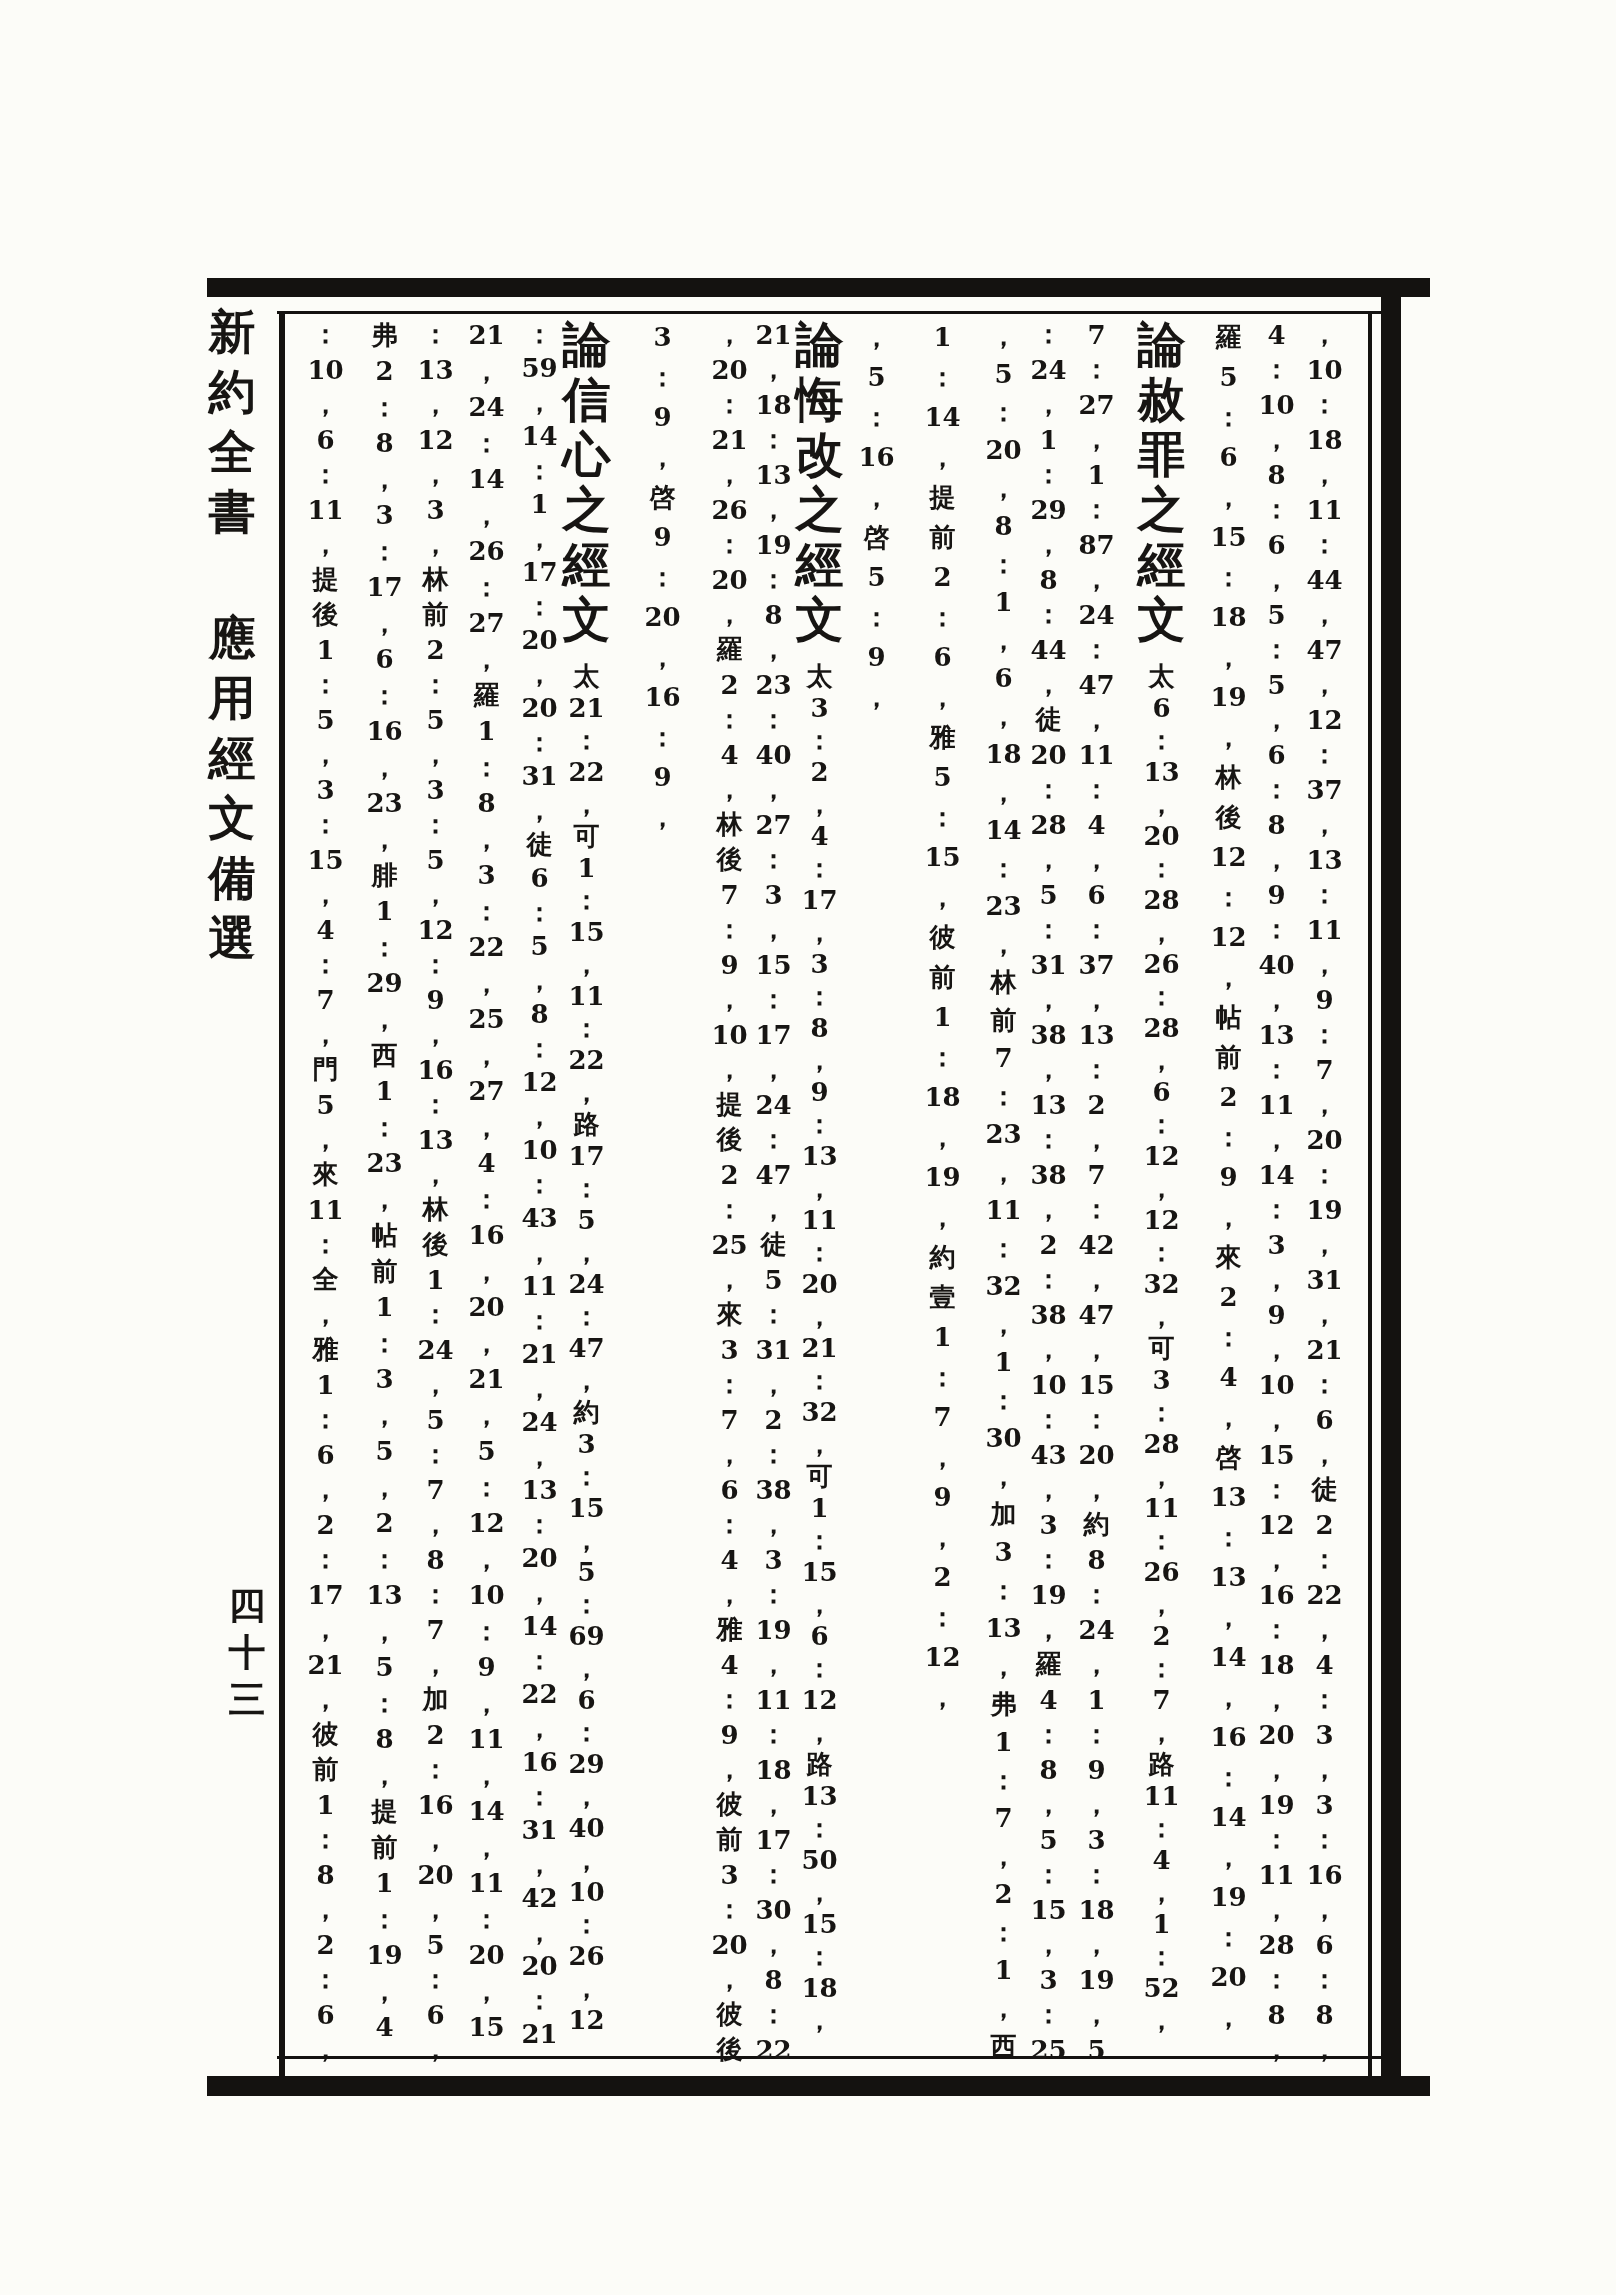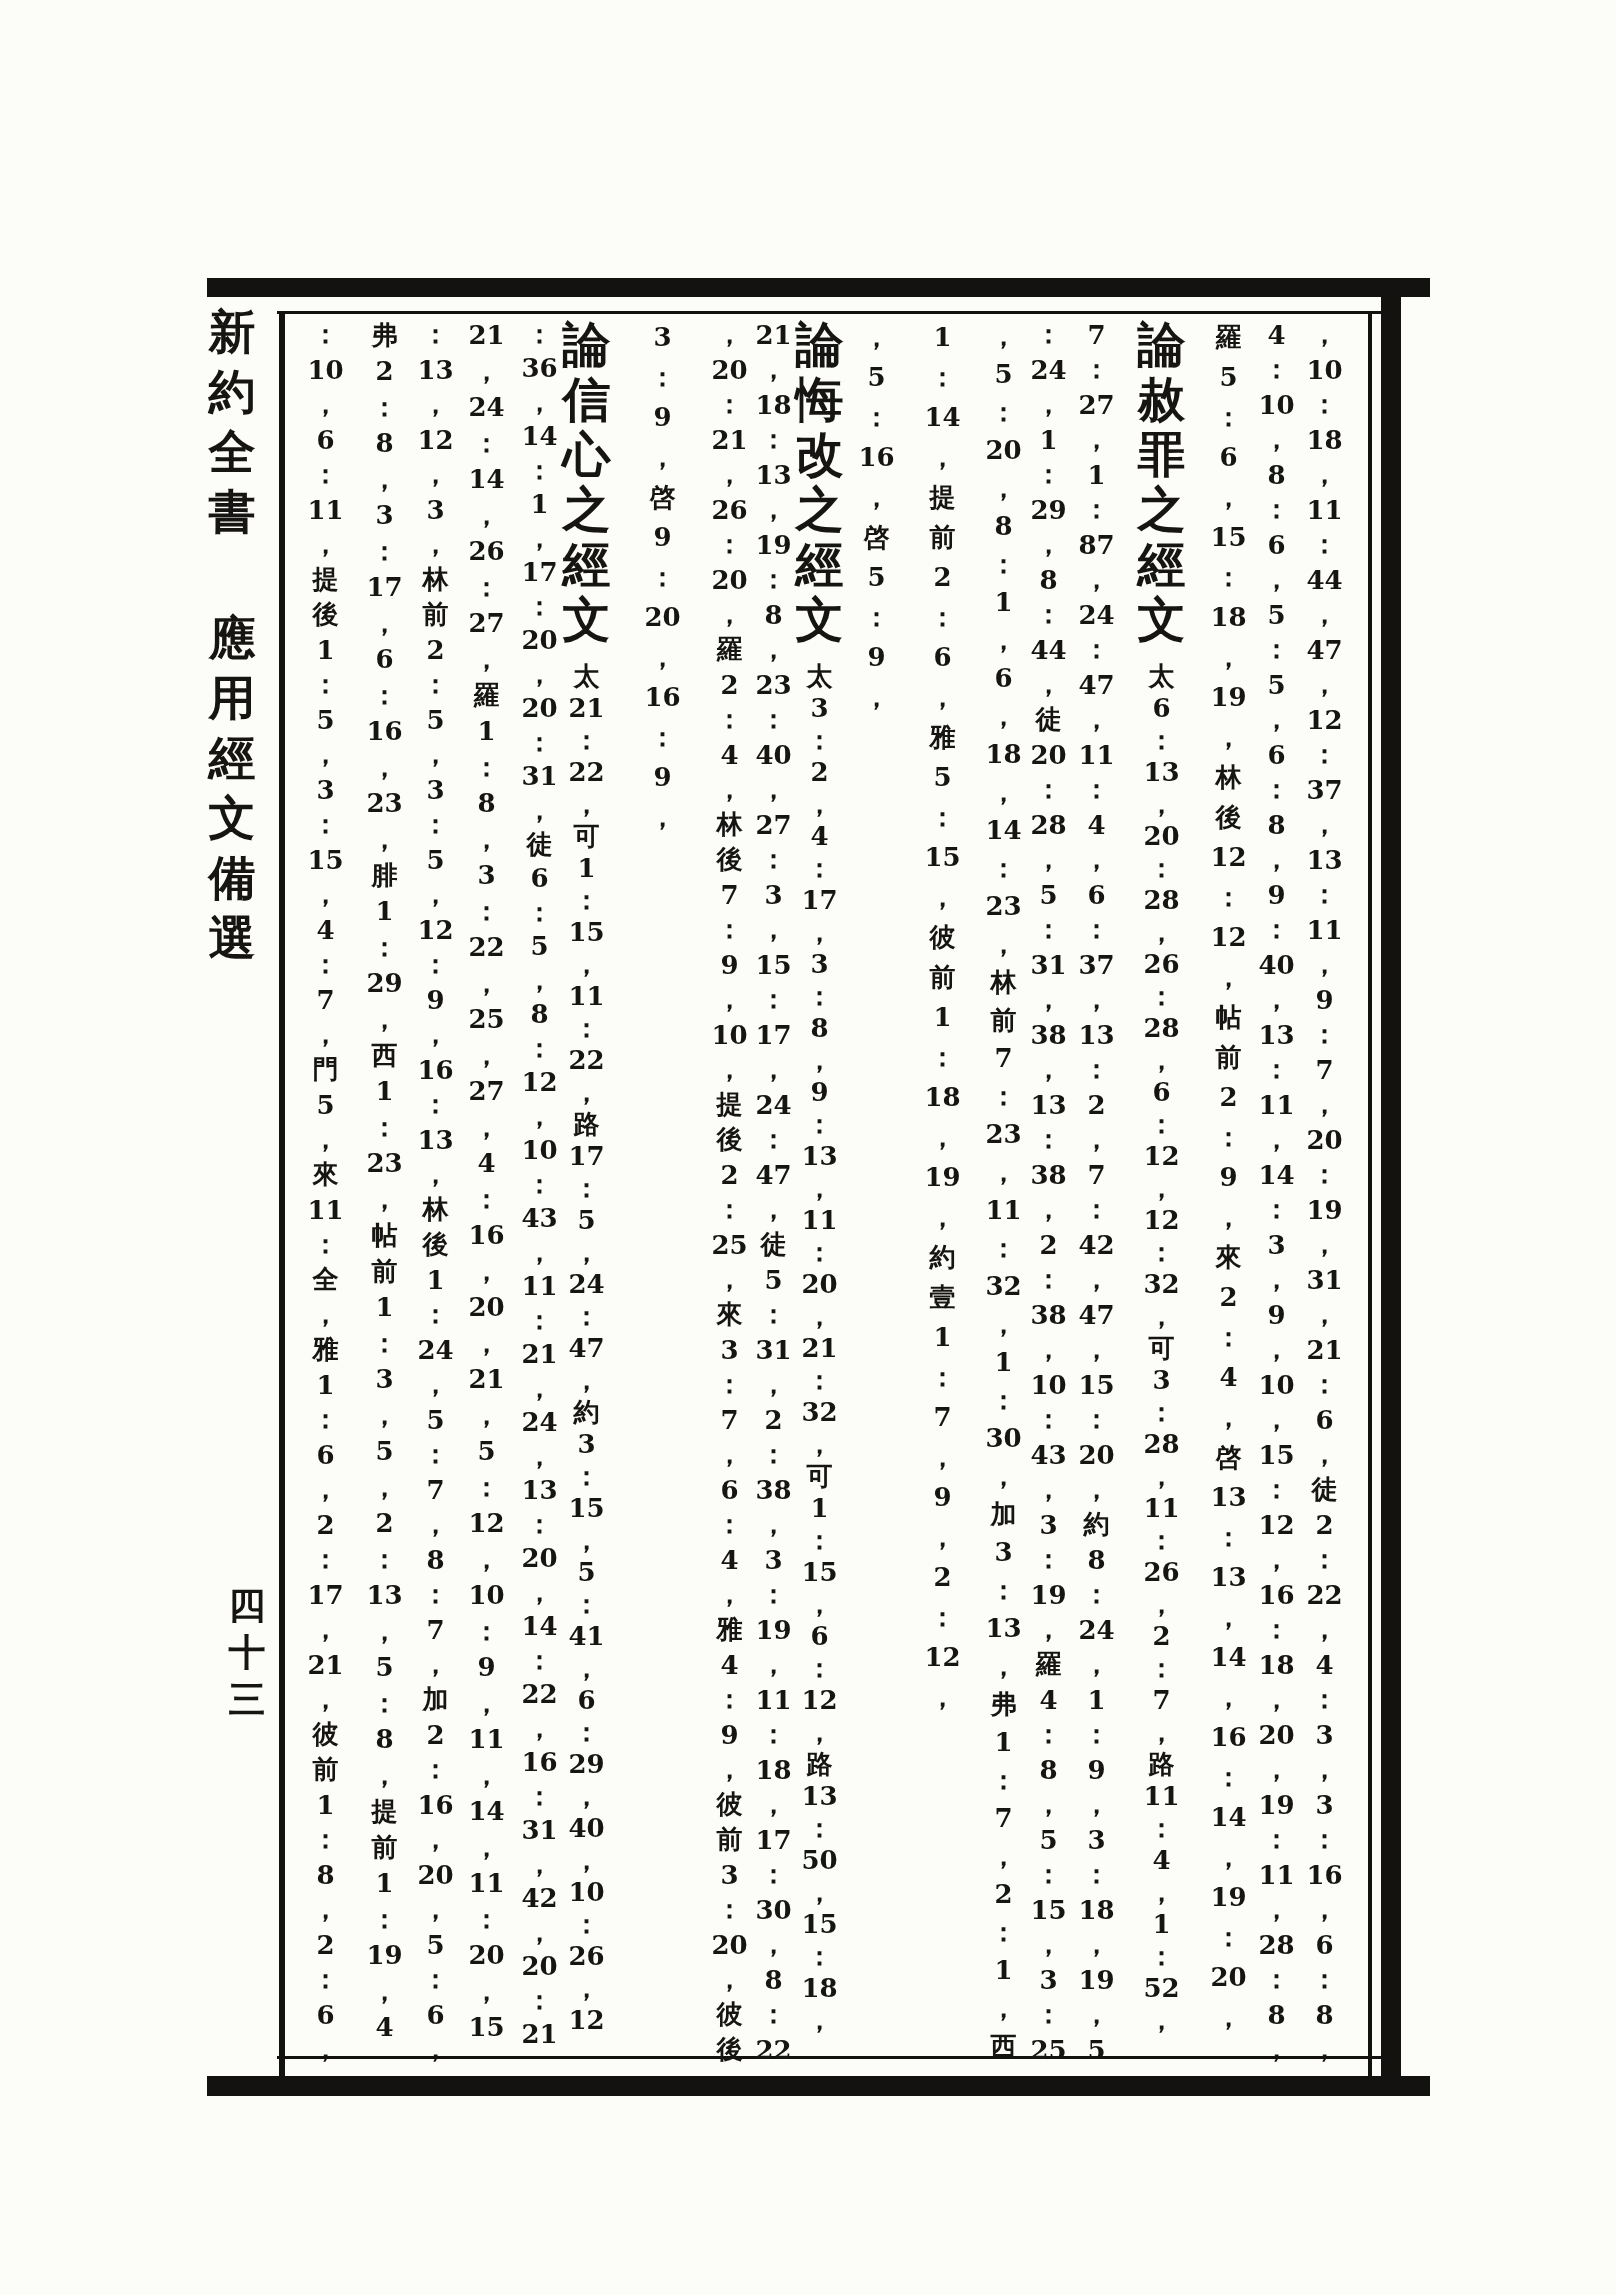--- a/index.html
+++ b/index.html
@@ -670,37 +670,37 @@
         <div class="cell" style="height: 32px;">：</div>
         <div class="cell" style="height: 32px;">47</div>
         <div class="cell" style="height: 32px;">，</div>
         <div class="cell" style="height: 32px;">約</div>
         <div class="cell" style="height: 32px;">3</div>
         <div class="cell" style="height: 32px;">：</div>
         <div class="cell" style="height: 32px;">15</div>
         <div class="cell" style="height: 32px;">，</div>
         <div class="cell" style="height: 32px;">5</div>
         <div class="cell" style="height: 32px;">：</div>
-        <div class="cell" style="height: 32px;">41</div>
+        <div class="cell" style="height: 32px;">69</div>
         <div class="cell" style="height: 32px;">，</div>
         <div class="cell" style="height: 32px;">6</div>
         <div class="cell" style="height: 32px;">：</div>
         <div class="cell" style="height: 32px;">29</div>
         <div class="cell" style="height: 32px;">，</div>
         <div class="cell" style="height: 32px;">40</div>
         <div class="cell" style="height: 32px;">，</div>
         <div class="cell" style="height: 32px;">10</div>
         <div class="cell" style="height: 32px;">：</div>
         <div class="cell" style="height: 32px;">26</div>
         <div class="cell" style="height: 32px;">，</div>
         <div class="cell" style="height: 32px;">12</div>
       </div>
       <div class="tcol" style="left: 510px; top: 317px; height: 1738px;">
         <div class="cell" style="height: 34px;">：</div>
-        <div class="cell" style="height: 34px;">36</div>
+        <div class="cell" style="height: 34px;">59</div>
         <div class="cell" style="height: 34px;">，</div>
         <div class="cell" style="height: 34px;">14</div>
         <div class="cell" style="height: 34px;">：</div>
         <div class="cell" style="height: 34px;">1</div>
         <div class="cell" style="height: 34px;">，</div>
         <div class="cell" style="height: 34px;">17</div>
         <div class="cell" style="height: 34px;">：</div>
         <div class="cell" style="height: 34px;">20</div>
         <div class="cell" style="height: 34px;">，</div>
         <div class="cell" style="height: 34px;">20</div>

